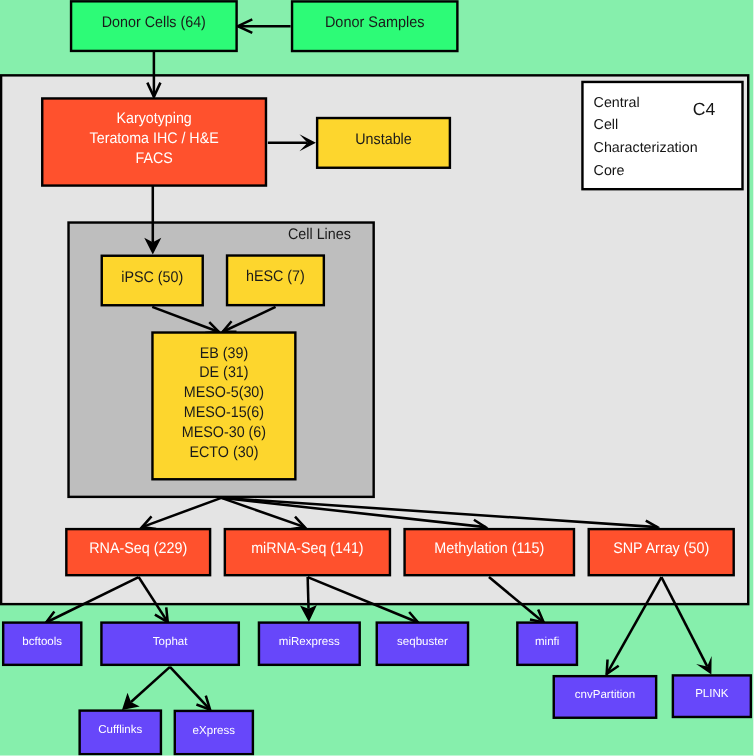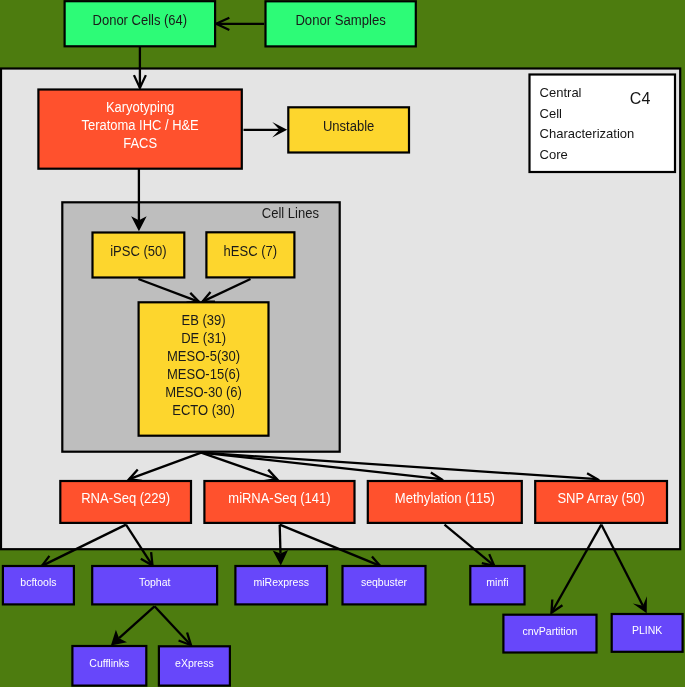--- a/index.html
+++ b/index.html
@@ -1,21 +1,21 @@
 <!DOCTYPE html>
 <html><head>
 <meta charset="utf-8">
 <style>
   :root{
     --green:#2DFB77; --red:#FF512D; --yellow:#FDD62D; --purple:#6747FA;
     --outer:#E4E4E4; --inner:#BEBEBE; --lighttext:#FFFFFF;
   }
   html,body{margin:0;padding:0;background:#fff;}
   body{width:685px;height:687px;overflow:hidden;}
-  #stage{position:relative;width:685px;height:687px;background:#4d7c0f;}
+  #stage{position:relative;width:685px;height:687px;background:#86efac;}
   svg{position:absolute;left:0;top:0;display:block;}
   text{font-family:"Liberation Sans",sans-serif;white-space:pre;}
 </style>
 </head>
 <body>
 
 <div id="stage">
 <svg width="685" height="687" viewBox="0 0 685 687">
 
   <rect x="1.0" y="68.5" width="679.2" height="480.7" fill="var(--outer)" stroke="#000" stroke-width="2.2"></rect>

